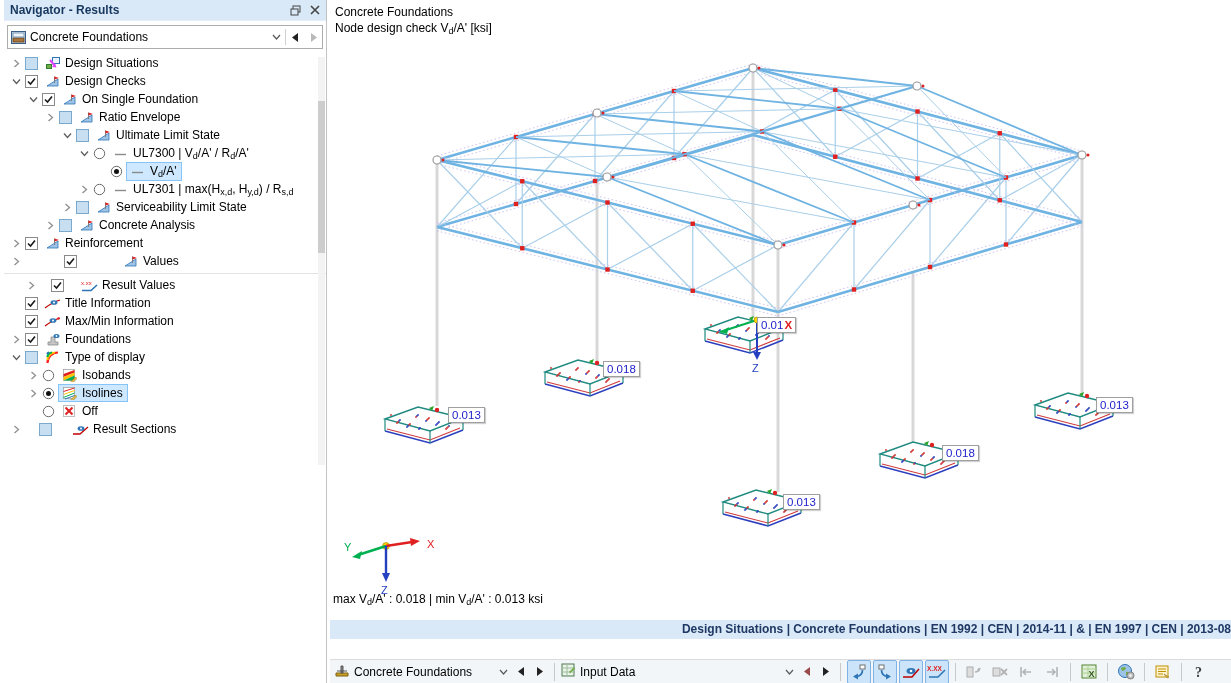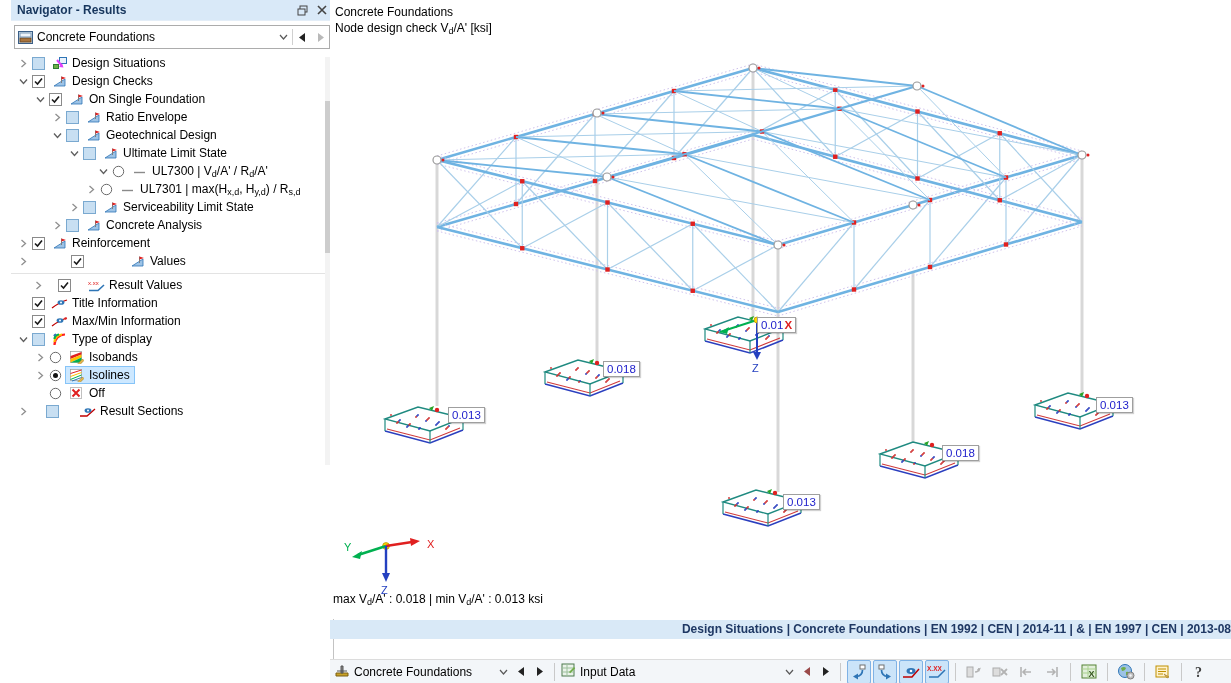--- a/index.html
+++ b/index.html
@@ -1,20 +1,20 @@
 <!DOCTYPE html>
 <html><head>
 <meta charset="utf-8">
 <style>
   html,body{margin:0;padding:0;}
   body{width:1231px;height:683px;overflow:hidden;background:#fff;
        font-family:"Liberation Sans","DejaVu Sans",sans-serif;font-size:12px;color:#000;position:relative;}
   sub{font-size:9px;vertical-align:-2px;}
   
-  #navigator{position:absolute;left:11px;top:0;width:322px;height:683px;background:#fff;
+  #navigator{position:absolute;left:4px;top:0;width:322px;height:683px;background:#fff;
              border-right:1px solid #c3c3c3;}
   .nav-titlebar{height:20px;background:#d9e9f8;display:flex;align-items:center;border-bottom:1px solid #e4eef8;}
   .nav-title{flex:1;font-weight:bold;color:#17365d;padding-left:6px;}
   .tb-btn{width:18px;height:16px;display:flex;align-items:center;justify-content:center;margin-right:2px;}
   .nav-combo-row{margin:4px 3px 2px 3px;height:22px;display:flex;align-items:center;
                  border:1px solid #acacac;background:#fff;}
   .nav-combo-row .cicon{width:20px;display:flex;justify-content:center;}
   .nav-combo-row .clabel{flex:1;padding-left:2px;}
   .combo-part{width:18px;height:20px;display:flex;align-items:center;justify-content:center;}
   .vsep-sm{width:1px;height:16px;background:#d0d0d0;}
@@ -182,82 +182,77 @@
           <span class="ticon">
             <svg width="14" height="13">
               <path d="M1 11 L12 11 L12 4 Z" fill="#9dc3e6" stroke="#2e75b6" stroke-width="0.8"></path>
               <line x1="8.5" y1="1.5" x2="8.5" y2="8" stroke="#7f7f7f"></line>
               <path d="M8.5 1.5 L13 3 L8.5 4.6 Z" fill="#e02020"></path>
             </svg>
           </span>
           <span>Ratio Envelope</span>
         </span>
       </div>
-      <div class="trow" style="padding-left: 39px;">
+      <div class="trow" style="padding-left: 56px;">
         <span class="exp">
           <svg width="9" height="9">
             <path d="M1 2.5 L4.5 6.5 L8 2.5" fill="none" stroke="#5f5f5f" stroke-width="1.3"></path>
           </svg>
         </span>
         <span class="ctl">
           <svg width="13" height="13">
             <rect x="0.5" y="0.5" width="12" height="12" fill="#c8dff2" stroke="#7aa9d0"></rect>
           </svg>
         </span>
         <span class="hl">
           <span class="ticon">
             <svg width="14" height="13">
               <path d="M1 11 L12 11 L12 4 Z" fill="#9dc3e6" stroke="#2e75b6" stroke-width="0.8"></path>
               <line x1="8.5" y1="1.5" x2="8.5" y2="8" stroke="#7f7f7f"></line>
               <path d="M8.5 1.5 L13 3 L8.5 4.6 Z" fill="#e02020"></path>
             </svg>
           </span>
-          <span>Geotechnical Design</span>
-        </span>
-      </div>
-      <div class="trow" style="padding-left: 56px;">
+          <span>Ultimate Limit State</span>
+        </span>
+      </div>
+      <div class="trow" style="padding-left: 73px;">
         <span class="exp">
           <svg width="9" height="9">
             <path d="M1 2.5 L4.5 6.5 L8 2.5" fill="none" stroke="#5f5f5f" stroke-width="1.3"></path>
           </svg>
         </span>
         <span class="ctl">
           <svg width="13" height="13">
-            <rect x="0.5" y="0.5" width="12" height="12" fill="#c8dff2" stroke="#7aa9d0"></rect>
-          </svg>
-        </span>
-        <span class="hl">
-          <span class="ticon">
-            <svg width="14" height="13">
-              <path d="M1 11 L12 11 L12 4 Z" fill="#9dc3e6" stroke="#2e75b6" stroke-width="0.8"></path>
-              <line x1="8.5" y1="1.5" x2="8.5" y2="8" stroke="#7f7f7f"></line>
-              <path d="M8.5 1.5 L13 3 L8.5 4.6 Z" fill="#e02020"></path>
-            </svg>
-          </span>
-          <span>Ultimate Limit State</span>
-        </span>
-      </div>
-      <div class="trow" style="padding-left: 73px; margin-left: 12px;">
-        <span class="exp">
-          <svg width="9" height="9">
-            <path d="M1 2.5 L4.5 6.5 L8 2.5" fill="none" stroke="#5f5f5f" stroke-width="1.3"></path>
-          </svg>
-        </span>
-        <span class="ctl">
-          <svg width="13" height="13">
             <circle cx="6.5" cy="6.5" r="5.2" fill="#fff" stroke="#6a6a6a"></circle>
           </svg>
         </span>
         <span class="hl">
           <span class="ticon">
             <svg width="14" height="13">
               <line x1="1" y1="6.5" x2="12" y2="6.5" stroke="#8a8a8a" stroke-width="1.4"></line>
             </svg>
           </span>
           <span>UL7300 | V<sub>d</sub>/A' / R<sub>d</sub>/A'</span>
+        </span>
+      </div>
+      <div class="trow sel" style="padding-left: 90px;">
+        <span class="exp"></span>
+        <span class="ctl">
+          <svg width="13" height="13">
+            <circle cx="6.5" cy="6.5" r="5.2" fill="#fff" stroke="#6a6a6a"></circle>
+            <circle cx="6.5" cy="6.5" r="2.5" fill="#111"></circle>
+          </svg>
+        </span>
+        <span class="hl">
+          <span class="ticon">
+            <svg width="14" height="13">
+              <line x1="1" y1="6.5" x2="12" y2="6.5" stroke="#8a8a8a" stroke-width="1.4"></line>
+            </svg>
+          </span>
+          <span>V<sub>d</sub>/A'</span>
         </span>
       </div>
       <div class="trow" style="padding-left: 73px;">
         <span class="exp">
           <svg width="9" height="9">
             <path d="M2.5 1 L6.5 4.5 L2.5 8" fill="none" stroke="#8f8f8f" stroke-width="1.3"></path>
           </svg>
         </span>
         <span class="ctl">
           <svg width="13" height="13">
@@ -416,20 +411,43 @@
         <span class="hl">
           <span class="ticon">
             <svg width="17" height="13">
               <path d="M1 11 Q9 5 16 3" stroke="#c00000" stroke-width="1.3" fill="none"></path>
               <ellipse cx="9" cy="5.5" rx="3.4" ry="2.3" fill="#2e75b6"></ellipse>
               <circle cx="9" cy="5.5" r="1" fill="#fff"></circle>
               <circle cx="14.5" cy="3.5" r="1.2" fill="#e02020"></circle>
             </svg>
           </span>
           <span>Max/Min Information</span>
+        </span>
+      </div>
+      <div class="trow" style="padding-left: 5px;">
+        <span class="exp">
+          <svg width="9" height="9">
+            <path d="M2.5 1 L6.5 4.5 L2.5 8" fill="none" stroke="#8f8f8f" stroke-width="1.3"></path>
+          </svg>
+        </span>
+        <span class="ctl">
+          <svg width="13" height="13">
+            <rect x="0.5" y="0.5" width="12" height="12" fill="#fff" stroke="#8a8a8a"></rect>
+            <path d="M3 6.5 L5.5 9 L10 3.5" fill="none" stroke="#1a1a1a" stroke-width="1.6"></path>
+          </svg>
+        </span>
+        <span class="hl">
+          <span class="ticon">
+            <svg width="14" height="13">
+              <path d="M2 12 h10 v-3 h-3 v-5 h-4 v5 h-3 z" fill="#c6c6c6" stroke="#7f7f7f" stroke-width="0.7"></path>
+              <ellipse cx="10.5" cy="3" rx="3" ry="2" fill="#2e75b6"></ellipse>
+              <circle cx="10.5" cy="3" r="0.9" fill="#fff"></circle>
+            </svg>
+          </span>
+          <span>Foundations</span>
         </span>
       </div>
       <div class="trow" style="padding-left: 5px;">
         <span class="exp">
           <svg width="9" height="9">
             <path d="M1 2.5 L4.5 6.5 L8 2.5" fill="none" stroke="#5f5f5f" stroke-width="1.3"></path>
           </svg>
         </span>
         <span class="ctl">
           <svg width="13" height="13">

